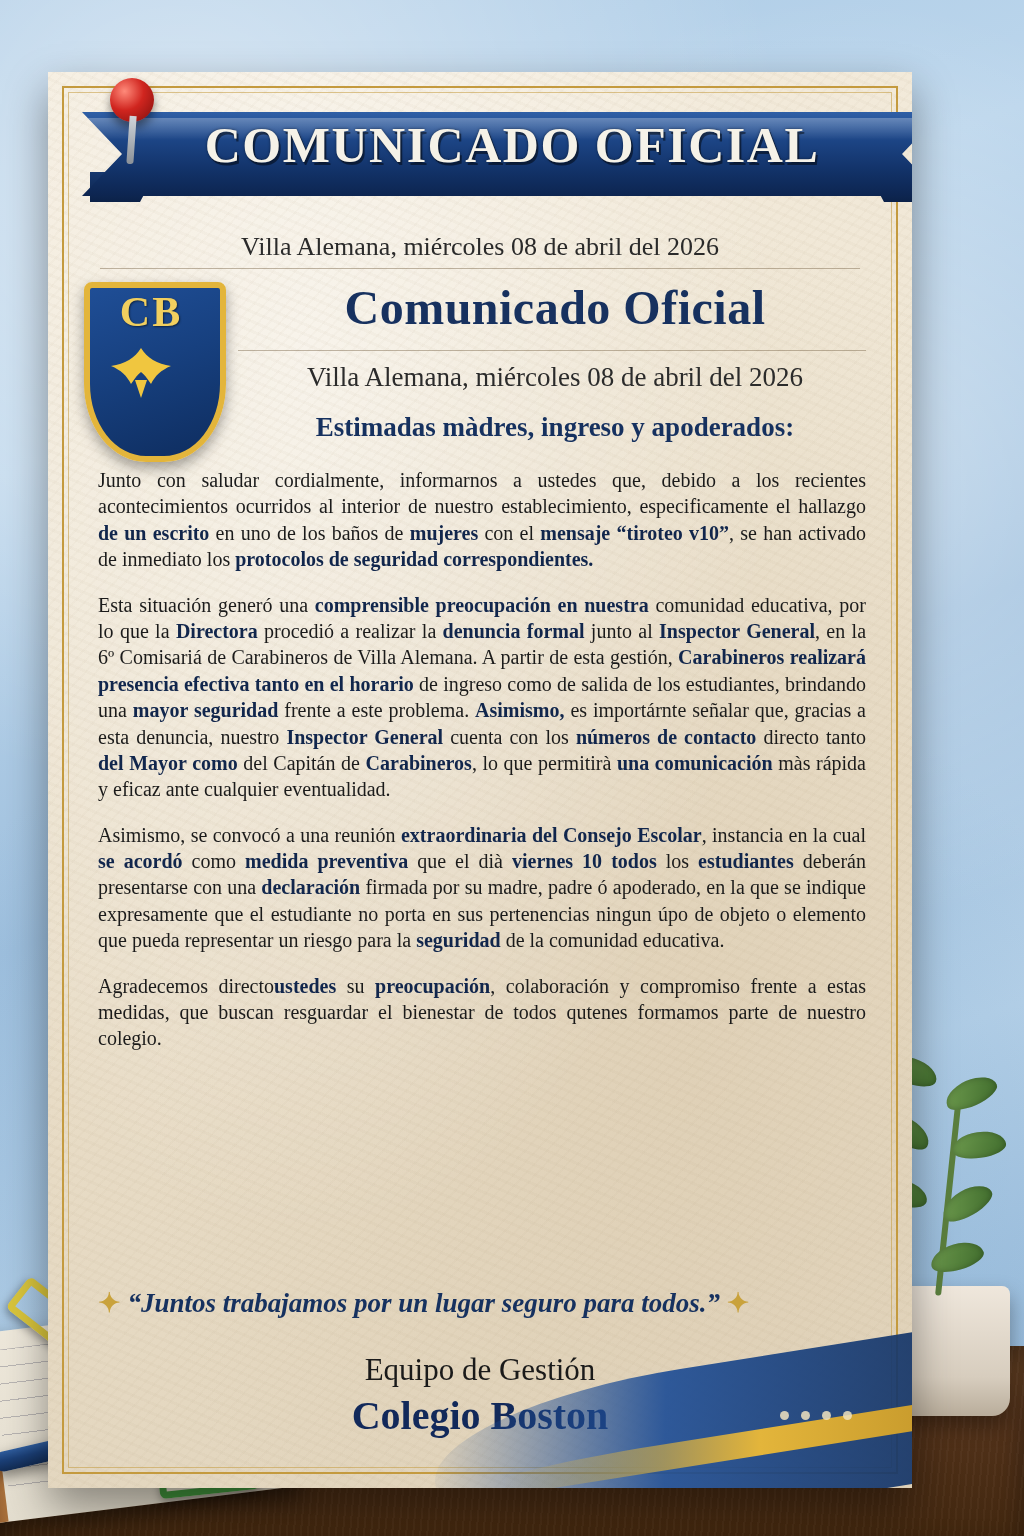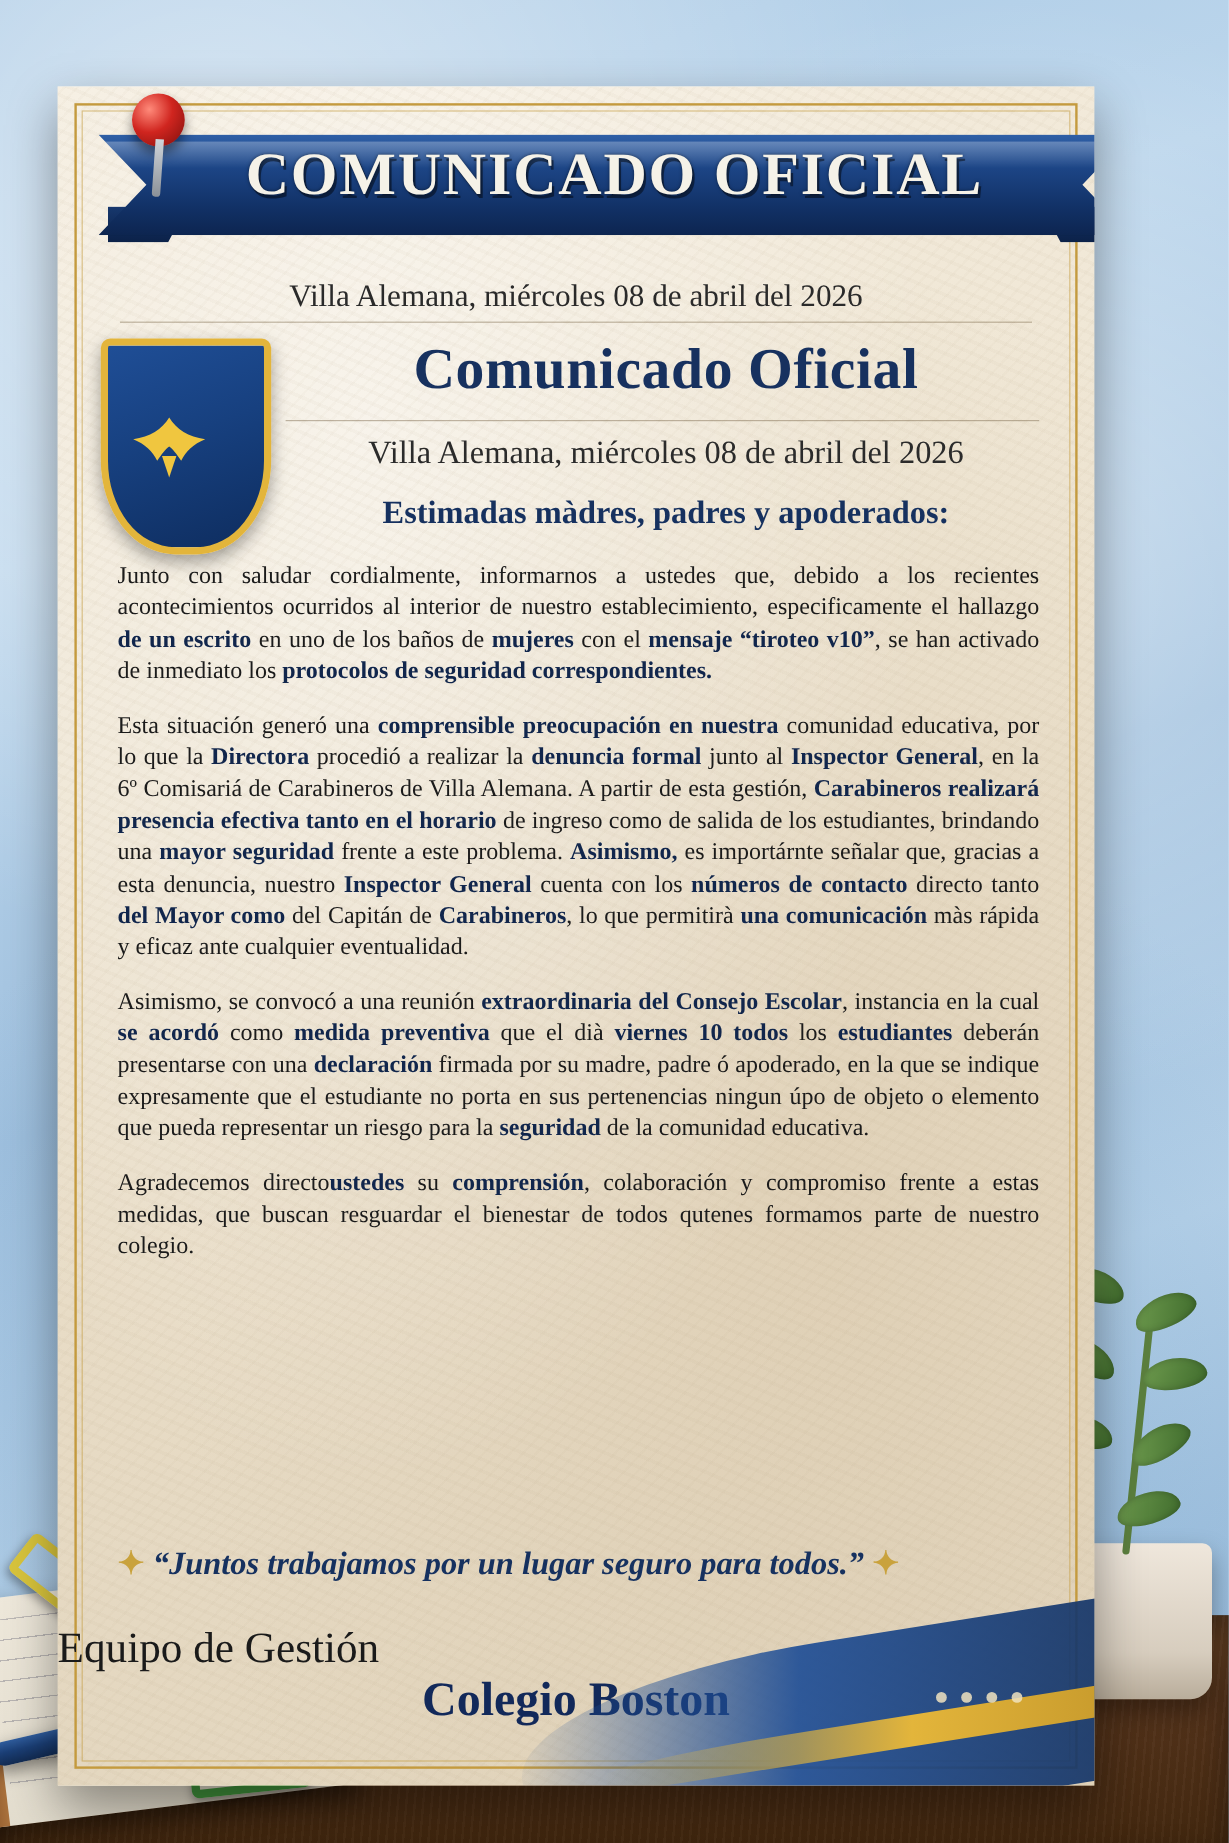--- a/index.html
+++ b/index.html
@@ -236,21 +236,21 @@
     text-align:left;
     font-style: italic;
     font-weight: bold;
     font-size: 27px;
     color: #16315f;
   }
   .quote .spark{ color:#c9a23c; font-style:normal; }
 
   .sign-team{
     position:absolute; left:0; right:0; top: 1280px;
-    text-align:left; font-size: 36px; color:#1a1a1a;
+    text-align:center; font-size: 31px; color:#1a1a1a;
   }
   .sign-school{
     position:absolute; left:0; right:0; top: 1320px;
     text-align:center; font-size: 40px; font-weight:bold; color:#12295a;
   }
 
   
   .swoosh{
     position:absolute; right:-40px; bottom:-30px; width: 520px; height: 150px;
     background: linear-gradient(100deg, rgba(31,78,150,0) 0%, #1f4e96 45%, #12305f 100%);
@@ -307,41 +307,42 @@
     </div>
     <div class="ribbon-title">COMUNICADO OFICIAL</div>
   </div>
   <div class="pin"></div>
 
   <div class="date-top">Villa Alemana, miércoles 08 de abril del 2026</div>
   <div class="rule" style="top:196px;"></div>
 
   <div class="crest">
     <div class="shield"></div>
+    <div class="cb">CB</div>
     <div class="eagle">
       <svg width="100" height="64" viewBox="0 0 100 64" aria-hidden="true">
         <path d="M50 8 C44 18 34 24 20 26 C30 30 36 36 40 44 C44 38 47 34 50 32 C53 34 56 38 60 44 C64 36 70 30 80 26 C66 24 56 18 50 8 Z" fill="#f0c63f"></path>
         <path d="M44 40 L50 58 L56 40 Z" fill="#f0c63f"></path>
       </svg>
     </div>
   </div>
 
   <div class="doc-title">Comunicado Oficial</div>
   <div class="rule" style="left:190px; right:46px; top:278px;"></div>
   <div class="date-sub">Villa Alemana, miércoles 08 de abril del 2026</div>
-  <div class="greeting">Estimadas màdres, padres y apoderados:</div>
+  <div class="greeting">Estimadas màdres, ingreso y apoderados:</div>
 
   <div class="body-text">
     <p><span>Junto con saludar cordialmente, informarnos a ustedes que, debido a los recientes acontecimientos ocurridos al interior de nuestro establecimiento, especificamente el hallazgo </span><b>de un escrito</b><span> en uno de los baños de </span><b>mujeres</b><span> con el </span><b>mensaje “tiroteo v10”</b><span>, se han activado de inmediato los </span><b>protocolos de seguridad correspondientes.</b></p>
 
     <p><span>Esta situación generó una </span><b>comprensible preocupación en nuestra</b><span> comunidad educativa, por lo que la </span><b>Directora</b><span> procedió a realizar la </span><b>denuncia formal</b><span> junto al </span><b>Inspector General</b><span>, en la 6º Comisariá de Carabineros de Villa Alemana. A partir de esta gestión, </span><b>Carabineros realizará presencia efectiva tanto en el horario</b><span> de ingreso como de salida de los estudiantes, brindando una </span><b>mayor seguridad</b><span> frente a este problema. </span><b>Asimismo,</b><span> es importárnte señalar que, gracias a esta denuncia, nuestro </span><b>Inspector General</b><span> cuenta con los </span><b>números de contacto</b><span> directo tanto </span><b>del Mayor como</b><span> del Capitán de </span><b>Carabineros</b><span>, lo que permitirà </span><b>una comunicación</b><span> màs rápida y eficaz ante cualquier eventualidad.</span></p>
 
     <p><span>Asimismo, se convocó a una reunión </span><b>extraordinaria del Consejo Escolar</b><span>, instancia en la cual </span><b>se acordó</b><span> como </span><b>medida preventiva</b><span> que el dià </span><b>viernes 10 todos</b><span> los </span><b>estudiantes</b><span> deberán presentarse con una </span><b>declaración</b><span> firmada por su madre, padre ó apoderado, en la que se indique expresamente que el estudiante no porta en sus pertenencias ningun úpo de objeto o elemento que pueda representar un riesgo para la </span><b>seguridad</b><span> de la comunidad educativa.</span></p>
 
-    <p><span>Agradecemos directo</span><b>ustedes</b><span> su </span><b>comprensión</b><span>, colaboración y compromiso frente a estas medidas, que buscan resguardar el bienestar de todos qutenes formamos parte de nuestro colegio.</span></p>
+    <p><span>Agradecemos directo</span><b>ustedes</b><span> su </span><b>preocupación</b><span>, colaboración y compromiso frente a estas medidas, que buscan resguardar el bienestar de todos qutenes formamos parte de nuestro colegio.</span></p>
   </div>
 
   <div class="quote">
     <span class="spark">✦</span>
     <span>“Juntos trabajamos por un lugar seguro para todos.”</span>
     <span class="spark">✦</span>
   </div>
 
   <div class="sign-team">Equipo de Gestión</div>
   <div class="sign-school">Colegio Boston</div>

